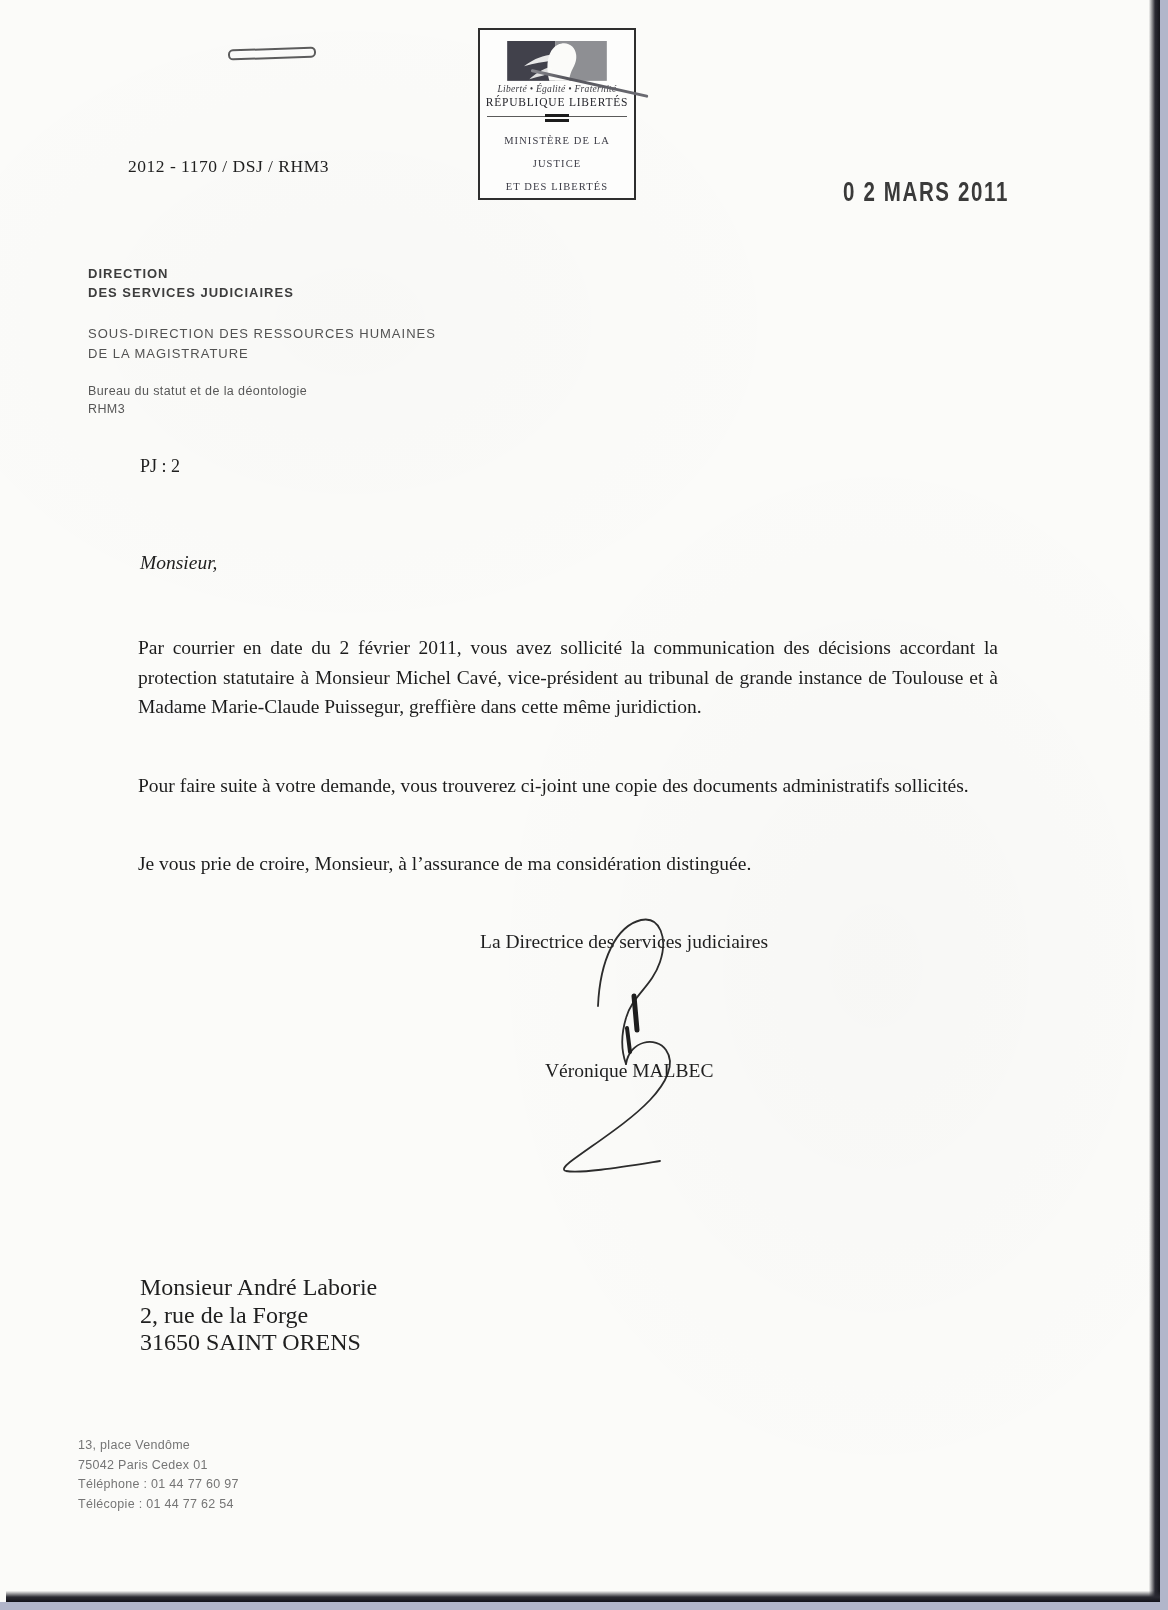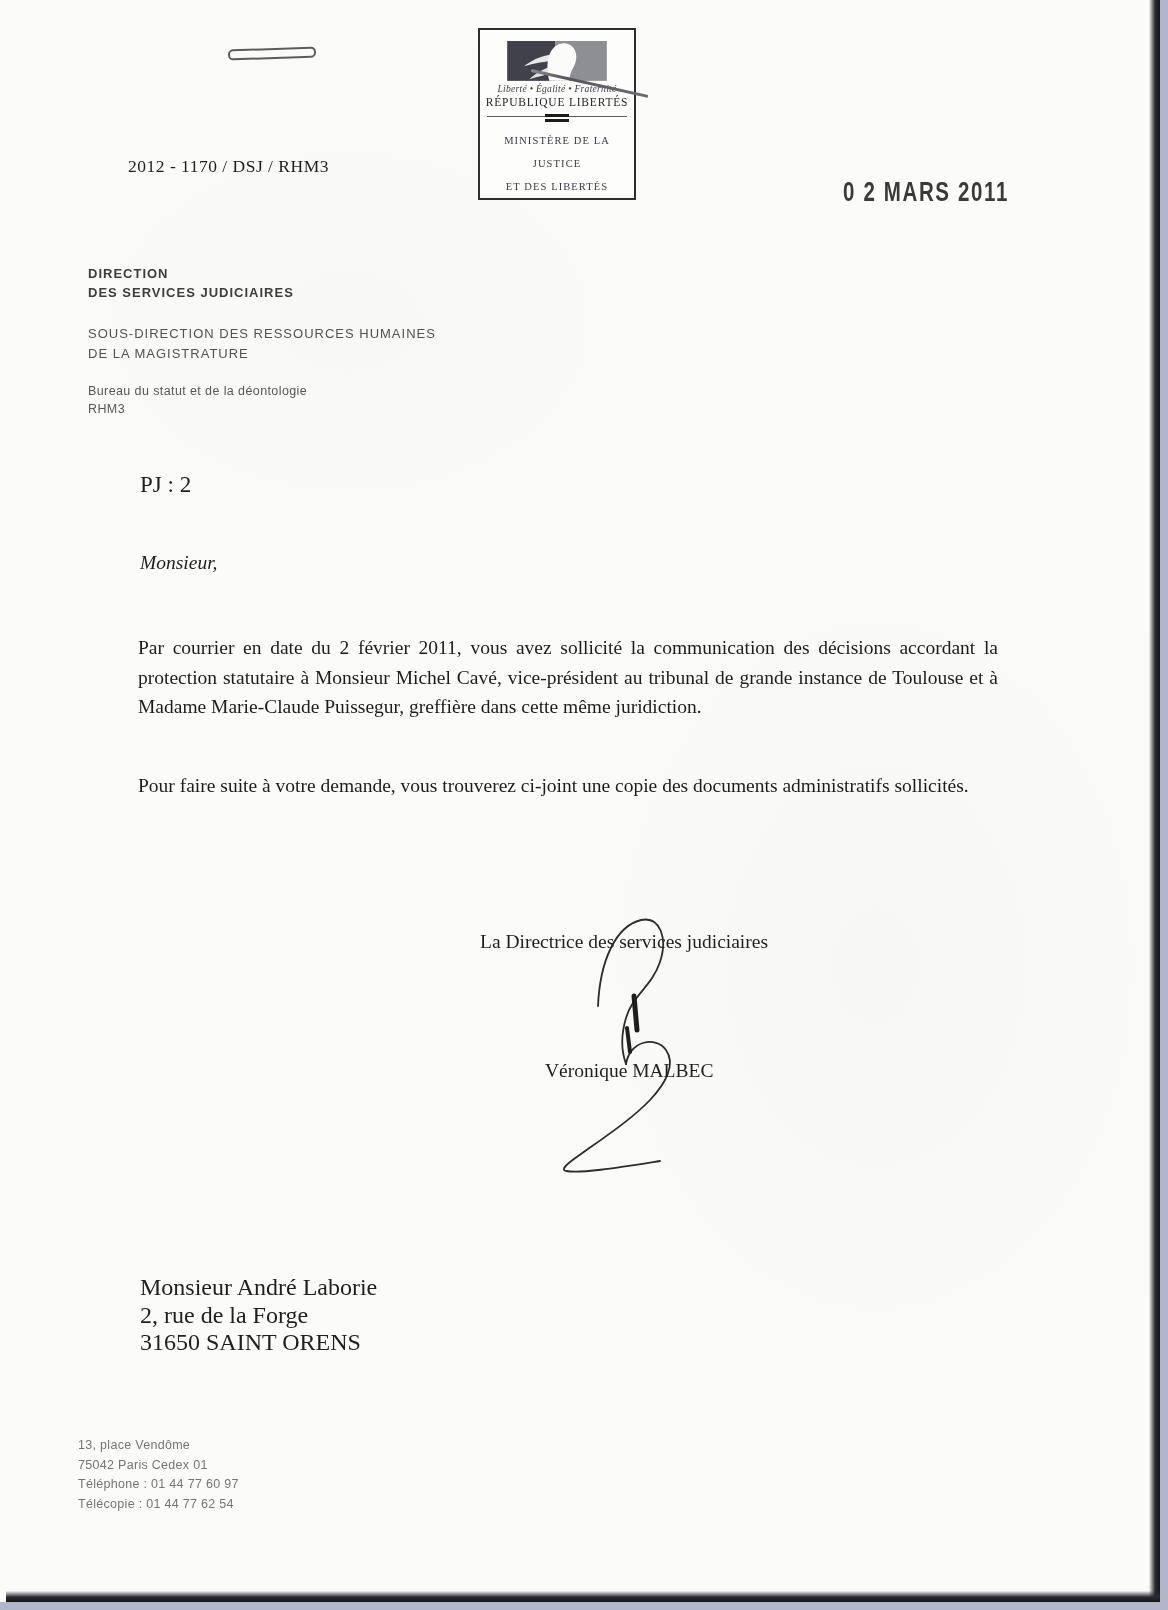--- a/index.html
+++ b/index.html
@@ -72,21 +72,21 @@
     white-space:nowrap;
   }
 
   
   .sender{ left:88px; top:264px; font-family:"Liberation Sans", sans-serif; }
   .sender .dir{ font-weight:700; font-size:13px; letter-spacing:1px; color:#3d3d3d; line-height:19px;}
   .sender .sub{ font-size:13px; letter-spacing:1px; color:#525252; line-height:20px;}
   .sender .bur{ font-size:12.5px; letter-spacing:0.4px; color:#575757; line-height:18px;}
   .gap22{height:22px;} .gap18{height:18px;}
 
-  .pj{ left:140px; top:472px; font-size:23px; }
+  .pj{ left:140px; top:456px; font-size:18px; }
   .salutation{ left:140px; top:552px; font-size:19.5px;font-style:italic; }
 
   .para{
     left:138px; width:860px; font-size:19.5px; line-height:29.5px;
     text-align:justify; text-align-last:left; color:#1c1c1c;
   }
   .p1{ top:633px; } .p2{ top:771px; } .p3{ top:849px; }
 
   .sig-title{ left:480px; top:931px; font-size:19.5px; }
   .sig-name{ left:545px; top:1060px; font-size:19.5px;text-align:center; }
@@ -155,20 +155,21 @@
     <div class="bur">Bureau du statut et de la déontologie</div>
     <div class="bur">RHM3</div>
   </div>
 
   <div class="abs pj">PJ : 2</div>
 
   <div class="abs salutation">Monsieur,</div>
 
   <div class="abs para p1">Par courrier en date du 2 février 2011, vous avez sollicité la communication des décisions accordant la protection statutaire à Monsieur Michel Cavé, vice-président au tribunal de grande instance de Toulouse et à Madame Marie-Claude Puissegur, greffière dans cette même juridiction.</div>
   <div class="abs para p2">Pour faire suite à votre demande, vous trouverez ci-joint une copie des documents administratifs sollicités.</div>
+  <div class="abs para p3">Je vous prie de croire, Monsieur, à l’assurance de ma considération distinguée.</div>
 
   <div class="abs sig-title">La Directrice des services judiciaires</div>
 
   <svg class="abs signature-svg" width="180" height="300" viewBox="0 0 180 300">
     <path d="M 78 128 C 80 82, 96 48, 121 42 C 140 38, 148 60, 140 84 C 132 108, 112 118, 106 140 C 100 160, 102 175, 106 186" fill="none" stroke="#2c2c2c" stroke-width="1.8" stroke-linecap="round"></path>
     <path d="M 106 186 C 110 162, 136 158, 146 172 C 156 186, 146 205, 130 222 C 110 243, 80 262, 50 284 C 44 289, 42 292, 46 293 C 60 296, 102 289, 140 283" fill="none" stroke="#2c2c2c" stroke-width="1.8" stroke-linecap="round"></path>
     <path d="M 114 118 L 117 152" fill="none" stroke="#1e1e1e" stroke-width="5" stroke-linecap="round"></path>
     <path d="M 107 150 L 110 174" fill="none" stroke="#1e1e1e" stroke-width="4" stroke-linecap="round"></path>
   </svg>
 

